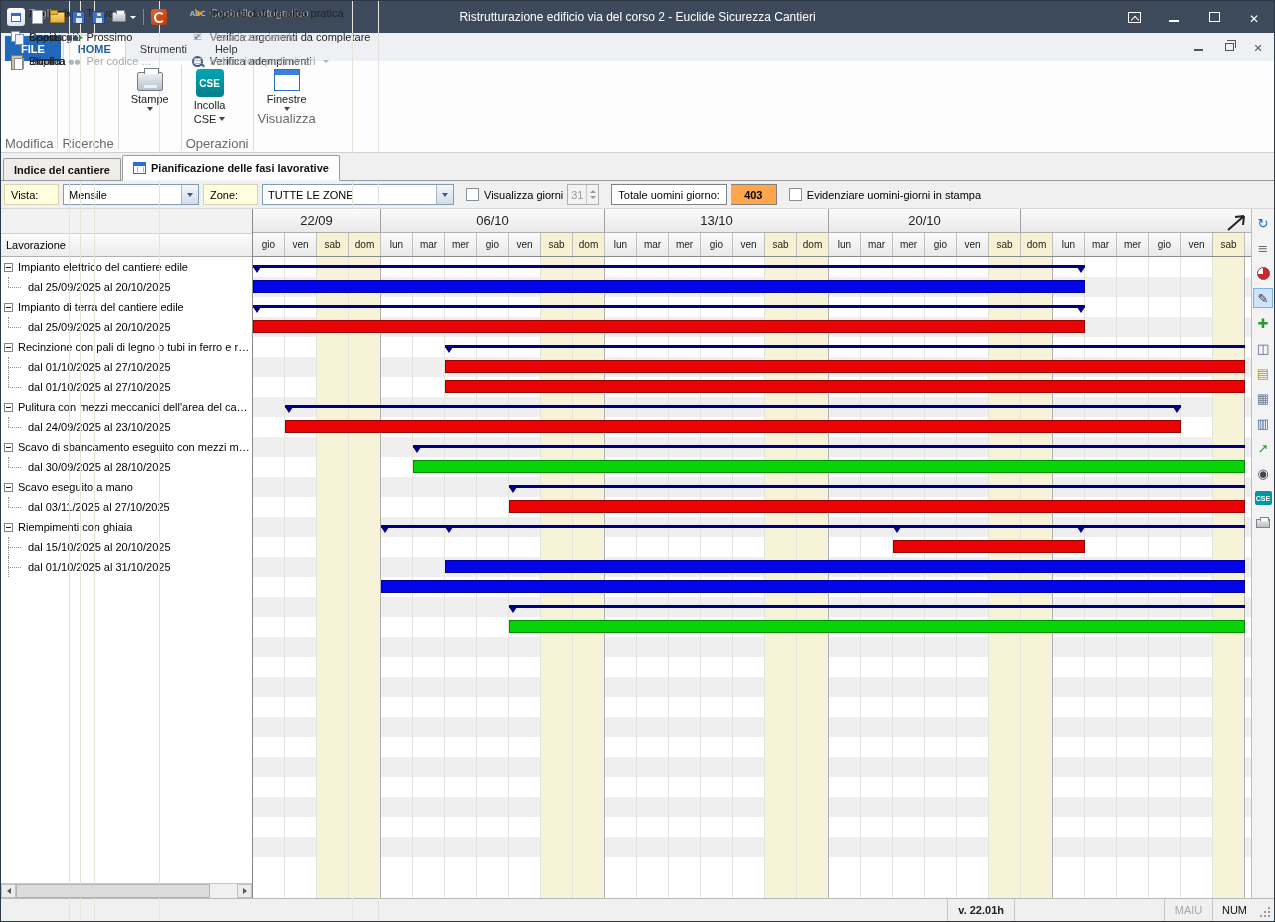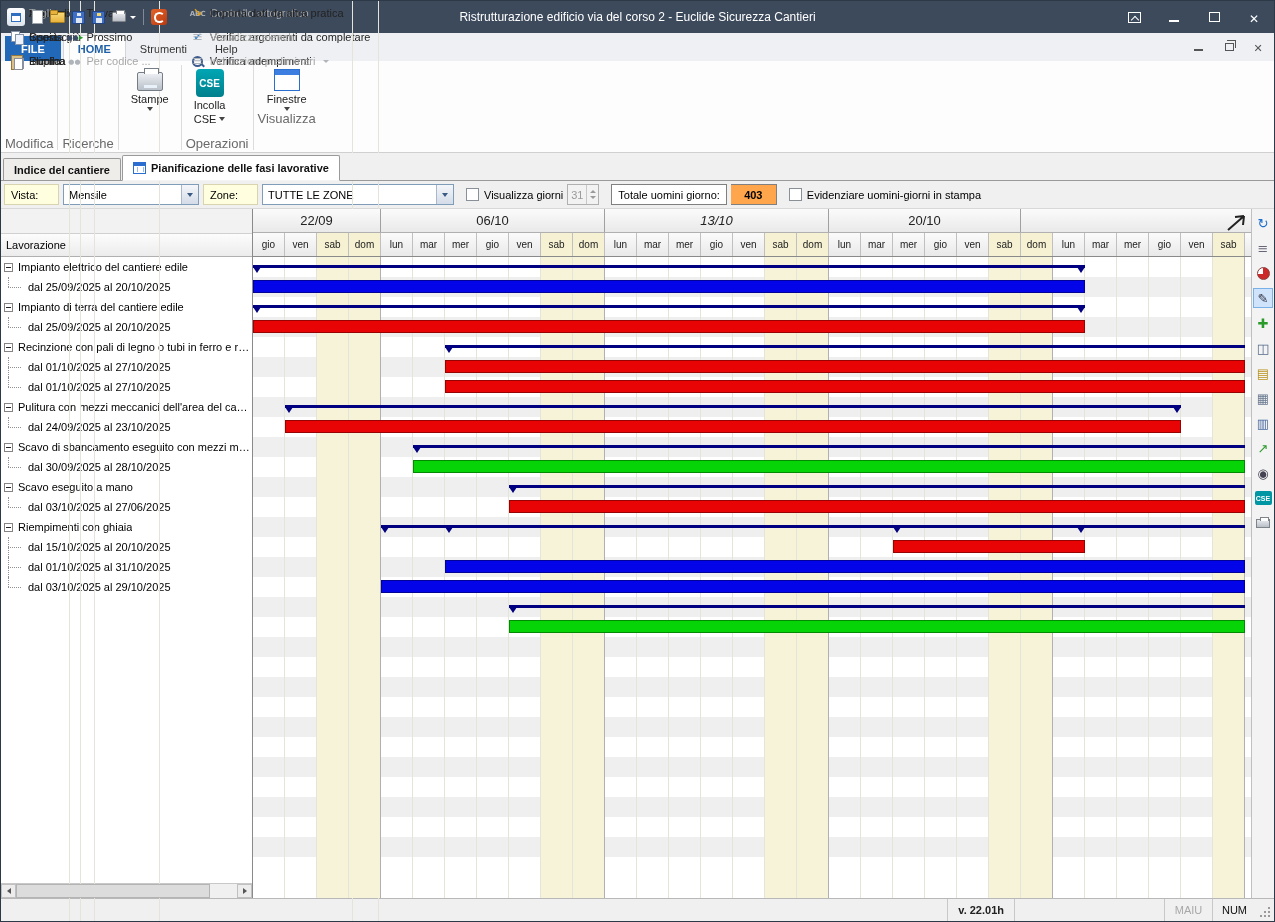--- a/index.html
+++ b/index.html
@@ -484,57 +484,53 @@
           <div class="trow">
             <div class="conn last"></div>
             <div class="tlabel">dal 30/09/2025 al 28/10/2025</div>
           </div>
           <div class="trow">
             <div class="minus"></div>
             <div class="tlabel">Scavo eseguito a mano</div>
           </div>
           <div class="trow">
             <div class="conn last"></div>
-            <div class="tlabel">dal 03/10/2025 al 27/06/2025</div>
+            <div class="tlabel">dal 03/11/2025 al 27/10/2025</div>
           </div>
           <div class="trow">
             <div class="minus"></div>
             <div class="tlabel">Riempimenti con ghiaia</div>
           </div>
           <div class="trow">
             <div class="conn"></div>
             <div class="tlabel">dal 15/10/2025 al 20/10/2025</div>
           </div>
           <div class="trow">
             <div class="conn"></div>
             <div class="tlabel">dal 01/10/2025 al 31/10/2025</div>
-          </div>
-          <div class="trow">
-            <div class="conn last"></div>
-            <div class="tlabel">dal 03/10/2025 al 29/10/2025</div>
           </div>
         </div>
       <div class="hscroll">
         <div class="sarrow">
             <i class="tri-l"></i>
           </div>
         <div class="strack">
             <div class="sthumb"></div>
           </div>
         <div class="sarrow">
             <i class="tri-r"></i>
           </div>
       </div>
     </div>
     <div class="chart">
       <div class="ghead">
         <div class="gweeks">
             <div class="week-cell" style="width: 128px;">22/09</div>
             <div class="week-cell" style="width: 224px;">06/10</div>
-            <div class="week-cell" style="width: 224px; font-style: italic;">13/10</div>
+            <div class="week-cell" style="width: 224px;">13/10</div>
             <div class="week-cell" style="width: 192px;">20/10</div>
           </div>
         <div class="gdays">
             <div class="day-cell" style="width: 32px;">gio</div>
             <div class="day-cell" style="width: 32px;">ven</div>
             <div class="day-cell wknd" style="width: 32px;">sab</div>
             <div class="day-cell wknd" style="width: 32px;">dom</div>
             <div class="day-cell" style="width: 32px;">lun</div>
             <div class="day-cell" style="width: 32px;">mar</div>
             <div class="day-cell" style="width: 32px;">mer</div>

